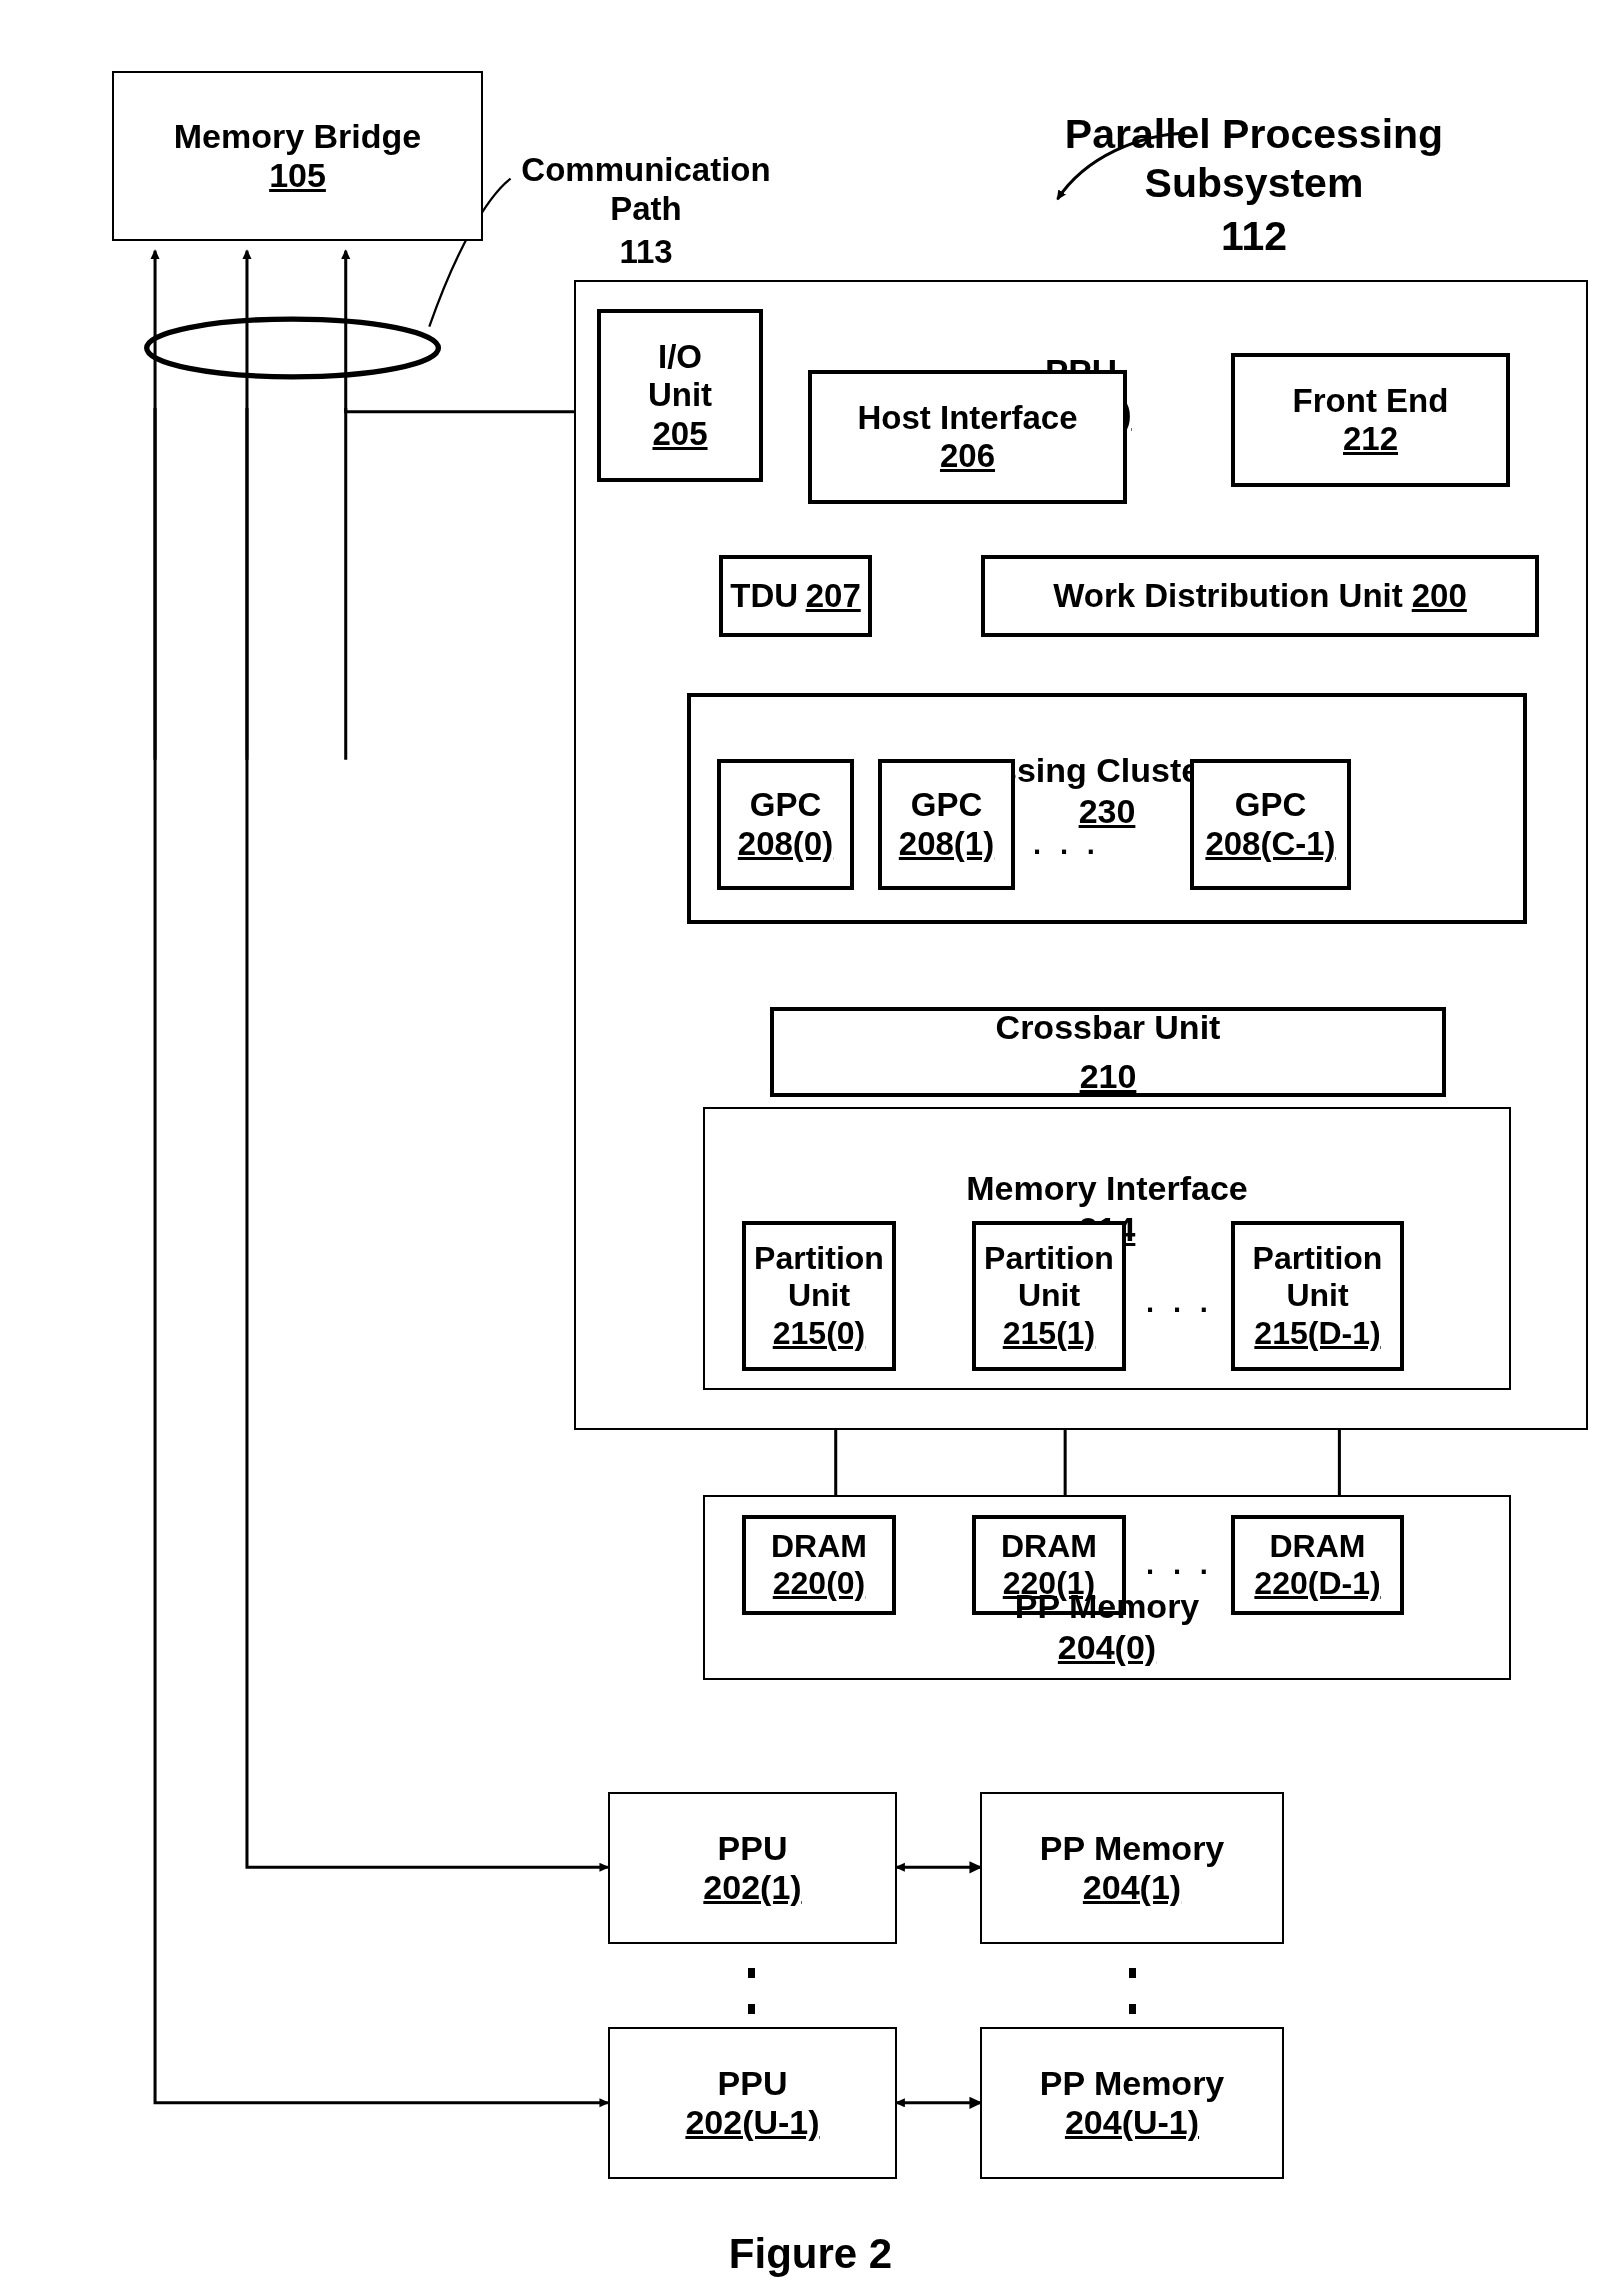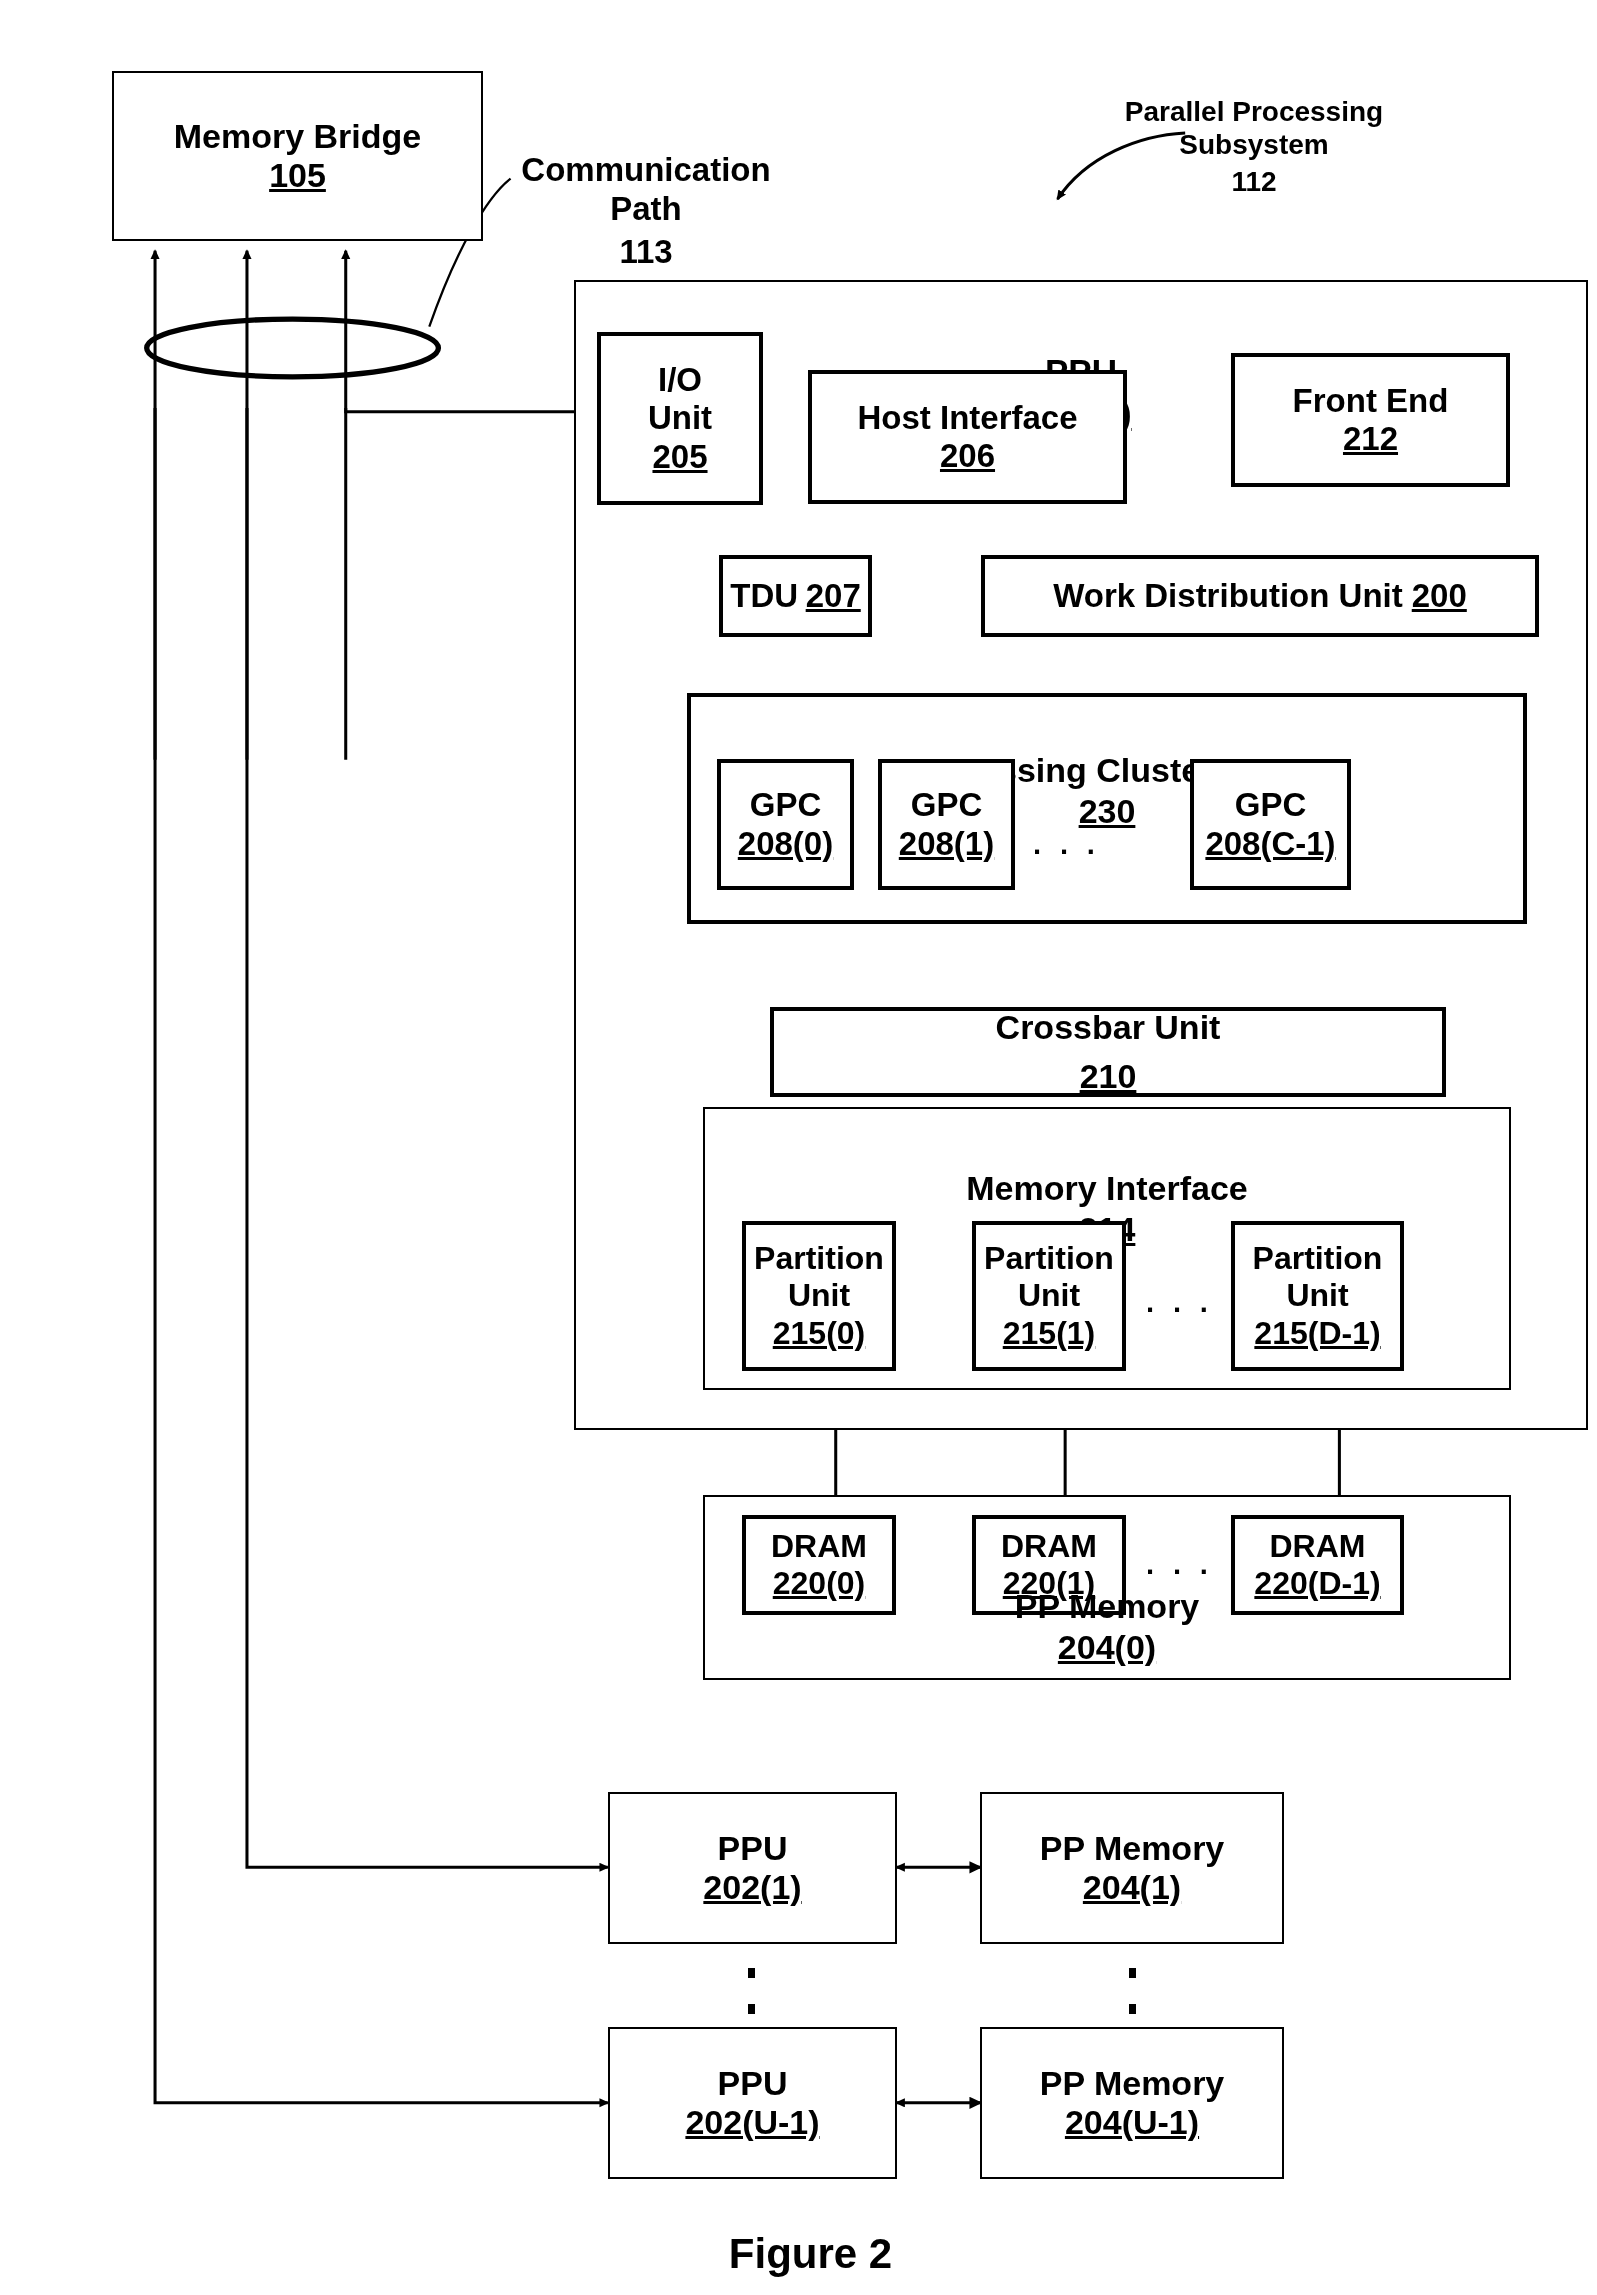--- a/index.html
+++ b/index.html
@@ -159,34 +159,34 @@
     <span class="lbl">Memory Bridge</span>
     <span class="num">105</span>
   </div>
 
   <div class="ftext" style="left:479px; top:110px; width:334px; font-size:33px;">
     <span>Communication
 Path</span>
     <div style="margin-top:3px;">113</div>
   </div>
 
-  <div class="ftext" style="left:1041px; top:61px; width:426px; font-size:28px;text-align:center;">
+  <div class="ftext" style="left:1041px; top:61px; width:426px; font-size:41px;text-align:center;">
     <span>Parallel Processing
 Subsystem</span>
     <div style="margin-top:3px;">112</div>
   </div>
 
   <div class="box outer" style="left:574px; top:280px; width:1014px; height:1150px;">
     <div class="ftext" style="left:0; right:0; top:27px; width:100%; font-size:35px; position:absolute;">
       <span>PPU</span>
       <span class="inline-num">202(0)</span>
     </div>
   </div>
 
-  <div class="box thick" style="left:597px; top:332px; width:166px; height:173px; font-size:33px;text-align:right;">
+  <div class="box thick" style="left:597px; top:309px; width:166px; height:173px; font-size:33px;text-align:right;">
     <span class="lbl">I/O</span>
     <span class="lbl">Unit</span>
     <span class="num">205</span>
   </div>
 
   <div class="box thick" style="left:808px; top:370px; width:319px; height:134px; font-size:33px;">
     <span class="lbl">Host Interface</span>
     <span class="num">206</span>
   </div>
 

